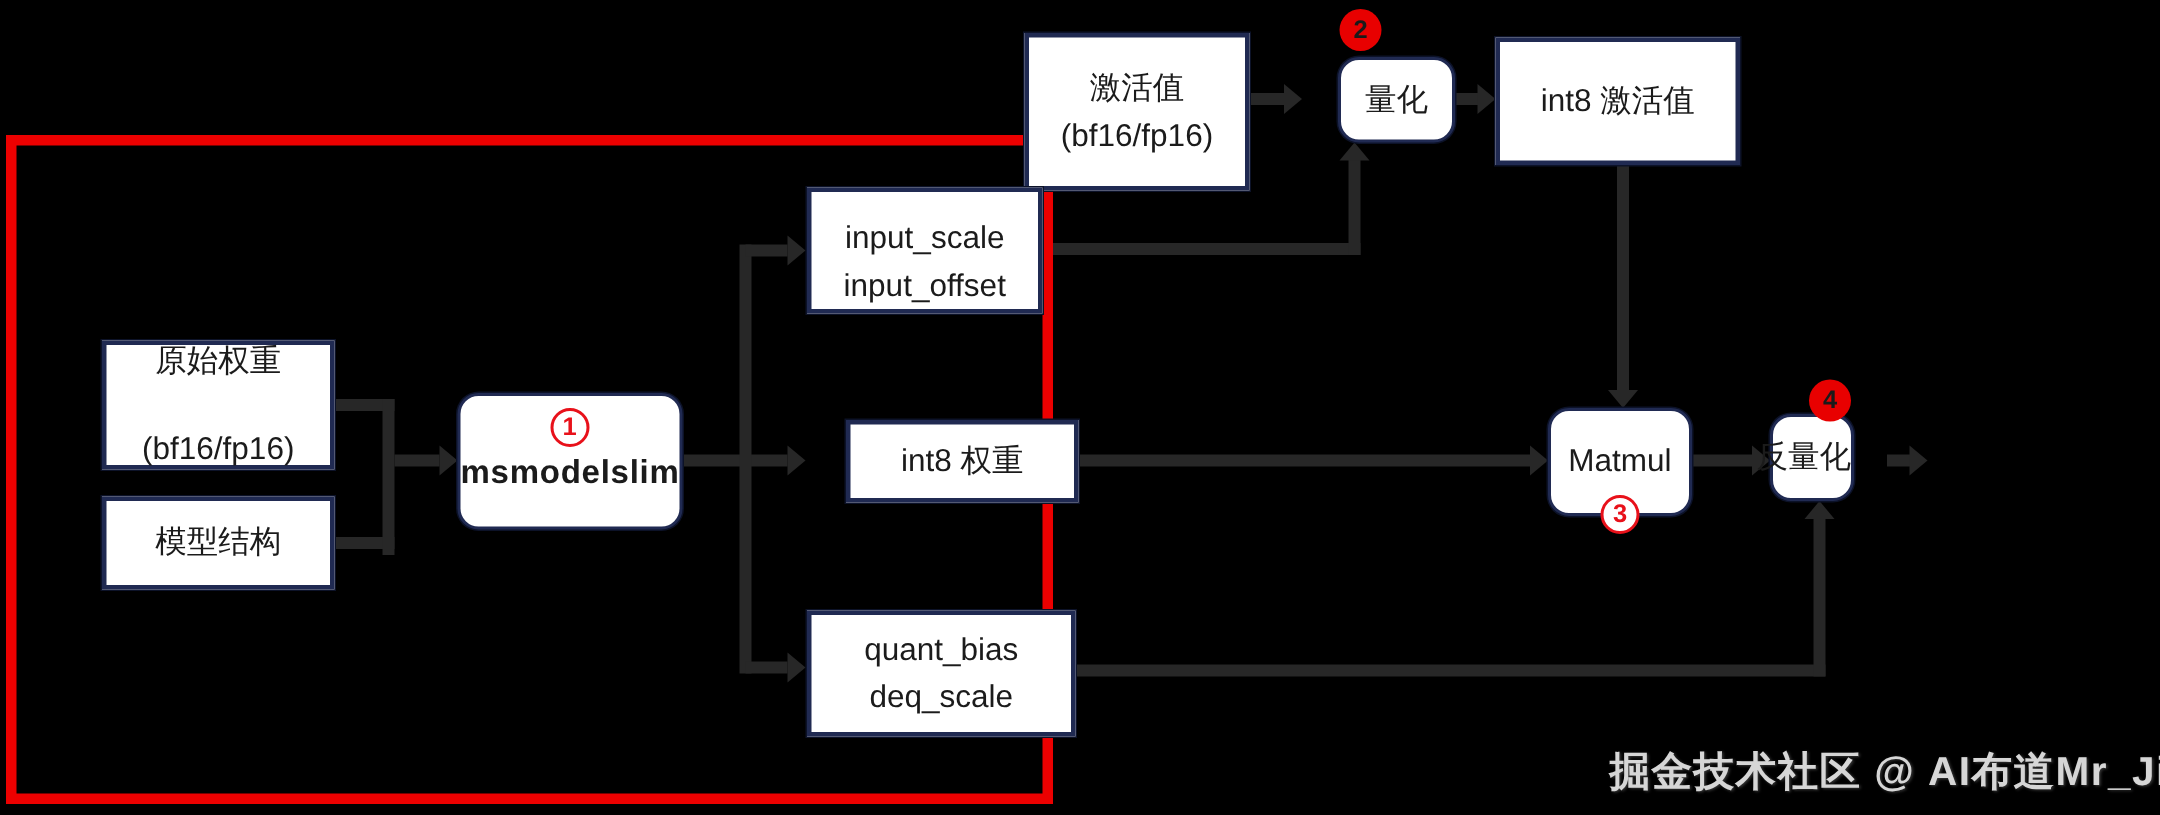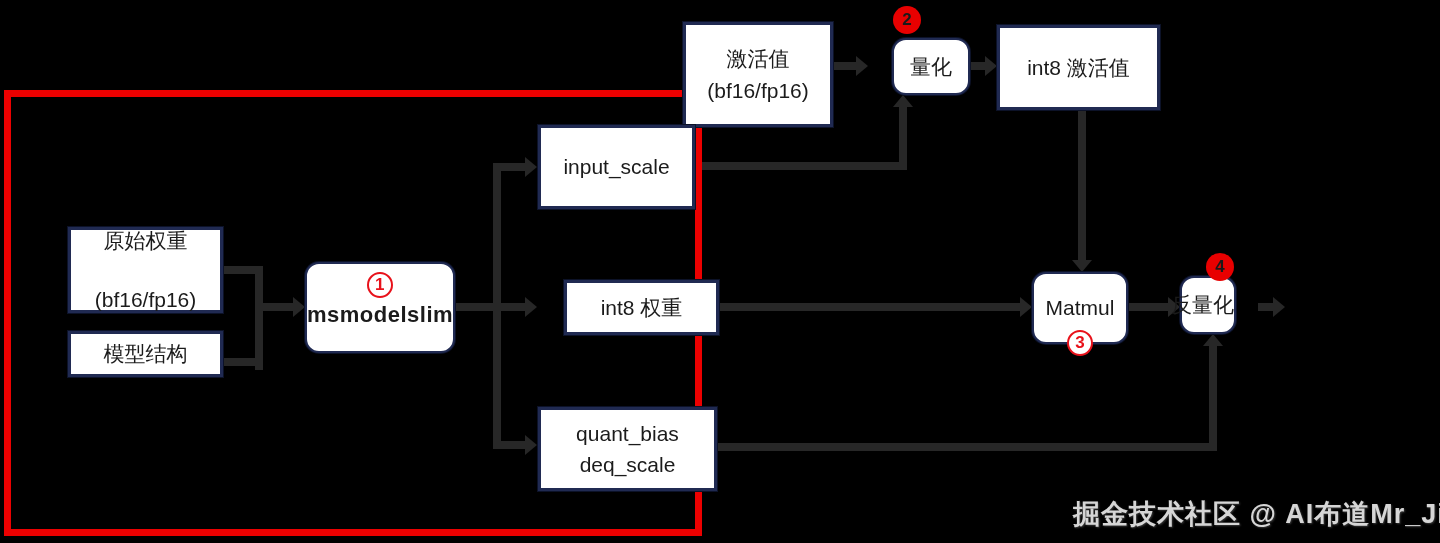--- a/index.html
+++ b/index.html
@@ -49,23 +49,23 @@
     border-width: 2px;
   }
   .node .ln { display: block; white-space: nowrap; }
   .node.bold { font-weight: 700; font-size: 22px; letter-spacing: 0.5px; }
 
   
   .n-activation       { left: 683px;  top: 22px;  width: 150px; height: 105px; }
   .n-quantize         { left: 868px;  top: 38px;  width: 78px;  height: 57px; margin-left: 24px; }
   .n-int8-activation  { left: 997px;  top: 25px;  width: 163px; height: 85px; }
   .n-original-weights { left: 68px;   top: 227px; width: 155px; height: 86px; gap: 28px; }
-  .n-model-structure  { left: 68px;   top: 331px; width: 155px; height: 46px; }
+  .n-model-structure  { left: 68px;   top: 331px; width: 155px; height: 62px; }
   .n-msmodelslim      { left: 305px;  top: 262px; width: 150px; height: 91px; padding-top: 14px; }
-  .n-input-params     { left: 538px;  top: 125px; width: 157px; height: 84px; }
+  .n-input-params     { left: 538px;  top: 125px; width: 157px; height: 84px; justify-content: flex-end; }
   .n-int8-weights     { left: 538px;  top: 280px; width: 155px; height: 55px; margin-left: 26px; }
   .n-quant-params     { left: 538px;  top: 407px; width: 179px; height: 84px; }
   .n-matmul           { left: 1032px; top: 272px; width: 96px;  height: 72px; }
   .n-dequantize       { left: 1180px; top: 276px; width: 56px;  height: 58px; align-items: flex-end; }
   .n-output           { left: 1285px; top: 265px; width: 152px; height: 85px; }
 
   
   .line {
     position: absolute;
     background: #272727;
@@ -192,20 +192,21 @@
     <span class="ln">模型结构</span>
   </div>
 
   <div class="node rounded bold n-msmodelslim">
     <span class="badge outline badge-1">1</span>
     <span class="ln">msmodelslim</span>
   </div>
 
   <div class="node n-input-params">
     <span class="ln">input_scale</span>
+    <span class="ln">input_offset</span>
   </div>
 
   <div class="node n-int8-weights">
     <span class="ln">int8 权重</span>
   </div>
 
   <div class="node n-quant-params">
     <span class="ln">quant_bias</span>
     <span class="ln">deq_scale</span>
   </div>

